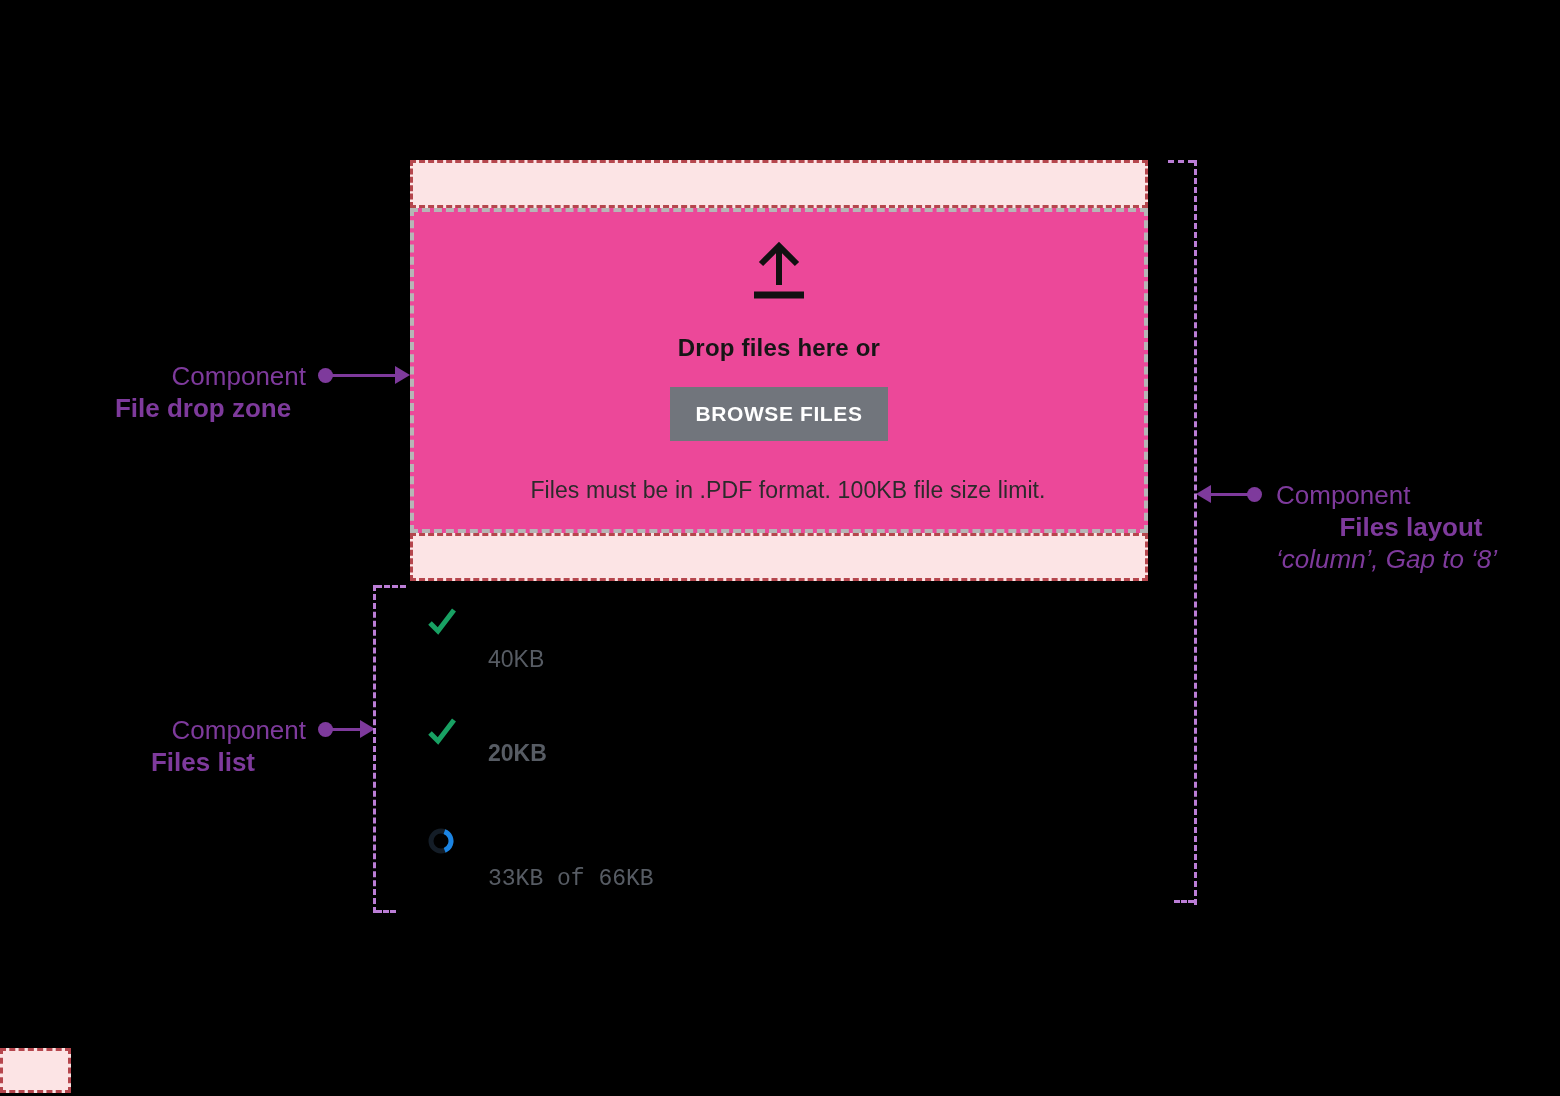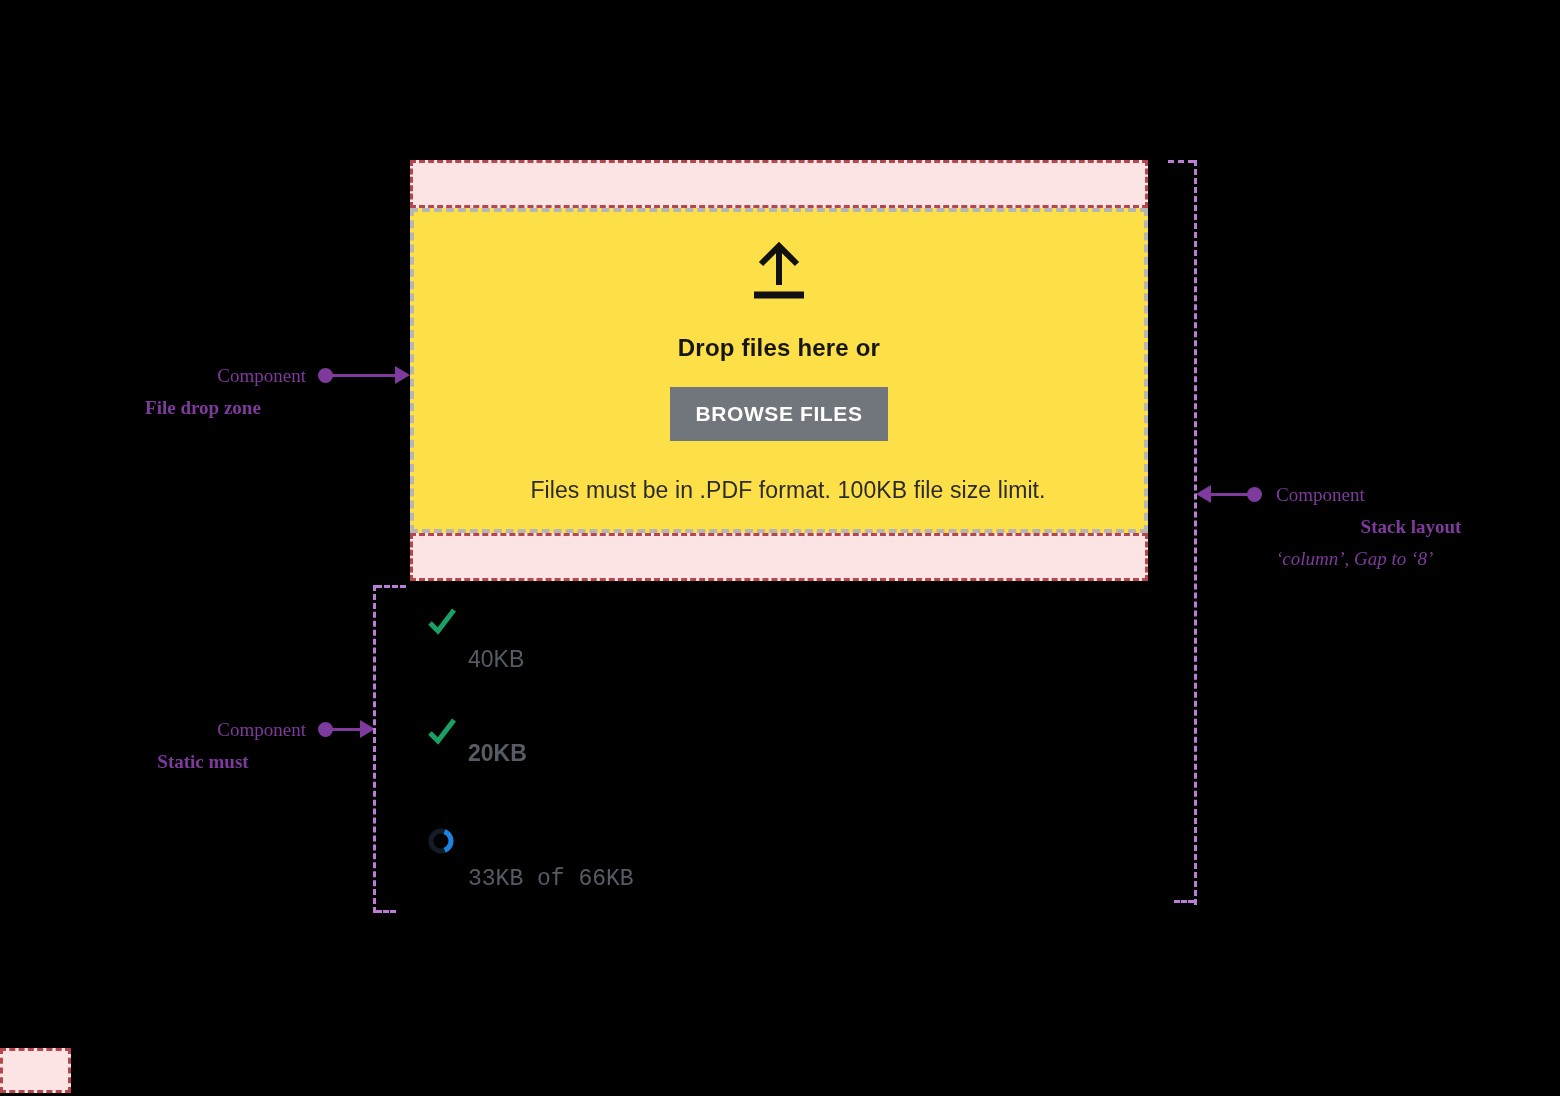--- a/index.html
+++ b/index.html
@@ -9,41 +9,41 @@
   }
   .abs{position:absolute;}
 
   
   .card{left:410px;top:160px;width:738px;}
   .pad-band{
     height:42px;border:3px dashed #b5464d;background:#fce4e5;
     box-sizing:content-box;
   }
   .zone{
-    height:317px;border:4px dashed #b6b6b6;background:#fde047;
+    height:317px;border:4px dashed #b6b6b6;background:#ec4899;
     display:flex;flex-direction:column;align-items:center;justify-content:center;
   }
   .zone-title{
     font-size:24px;font-weight:700;color:#161616;margin:30px 0 0 0;letter-spacing:.2px;
   }
   .browse-btn{
     margin-top:25px;background:#71757c;color:#ffffff;border:none;
     font-family:"Liberation Sans",sans-serif;
     font-size:21px;font-weight:600;letter-spacing:.6px;
     padding:15px 25px;cursor:pointer;
   }
   .zone-hint{
     font-size:23px;color:#2b2b2b;margin:36px 0 0 18px;letter-spacing:.1px;
   }
 
   
-  .size-label{font-size:23px;color:#575c64;}
+  .size-label{font-size:23px;color:#575c64;margin-left:20px;}
 
   
-  .ann{color:#7e3a9c;font-size:19px;line-height:32px;font-family:Liberation Serif, serif;}
+  .ann{color:#7e3a9c;font-size:26px;line-height:32px;}
   .ann .b{font-weight:700;text-align:center;}
   .ann .i{font-style:italic;}
   .ann-right{text-align:right;}
   .dot{width:15px;height:15px;border-radius:50%;background:#7e3a9c;}
   .aline{height:3px;background:#7e3a9c;}
   .arr-r{width:0;height:0;border-top:9px solid transparent;border-bottom:9px solid transparent;border-left:15px solid #7e3a9c;}
   .arr-l{width:0;height:0;border-top:9px solid transparent;border-bottom:9px solid transparent;border-right:15px solid #7e3a9c;}
   .vdash{border-left:3px dashed #bb7dd6;width:0;}
   .hdash{border-top:3px dashed #bb7dd6;height:0;}
 
@@ -101,29 +101,29 @@
 <div class="abs ann ann-right" style="left:100px;top:360px;width:206px;">
   <div>Component</div>
   <div class="b">File drop zone</div>
 </div>
 <div class="abs dot" style="left:318px;top:368px;"></div>
 <div class="abs aline" style="left:325px;top:374px;width:72px;"></div>
 <div class="abs arr-r" style="left:395px;top:366px;"></div>
 
 <div class="abs ann ann-right" style="left:100px;top:714px;width:206px;">
   <div>Component</div>
-  <div class="b">Static must</div>
+  <div class="b">Files list</div>
 </div>
 <div class="abs dot" style="left:318px;top:722px;"></div>
 <div class="abs aline" style="left:325px;top:728px;width:38px;"></div>
 <div class="abs arr-r" style="left:360px;top:720px;"></div>
 
 <div class="abs ann" style="left:1276px;top:479px;width:270px;">
   <div>Component</div>
-  <div class="b">Stack layout</div>
+  <div class="b">Files layout</div>
   <div class="i">‘column’, Gap to ‘8’</div>
 </div>
 <div class="abs dot" style="left:1247px;top:487px;"></div>
 <div class="abs aline" style="left:1208px;top:493px;width:42px;"></div>
 <div class="abs arr-l" style="left:1196px;top:485px;"></div>
 
 <div class="abs vdash" style="left:373px;top:585px;height:328px;"></div>
 <div class="abs hdash" style="left:376px;top:585px;width:30px;"></div>
 <div class="abs hdash" style="left:376px;top:910px;width:20px;"></div>
 

